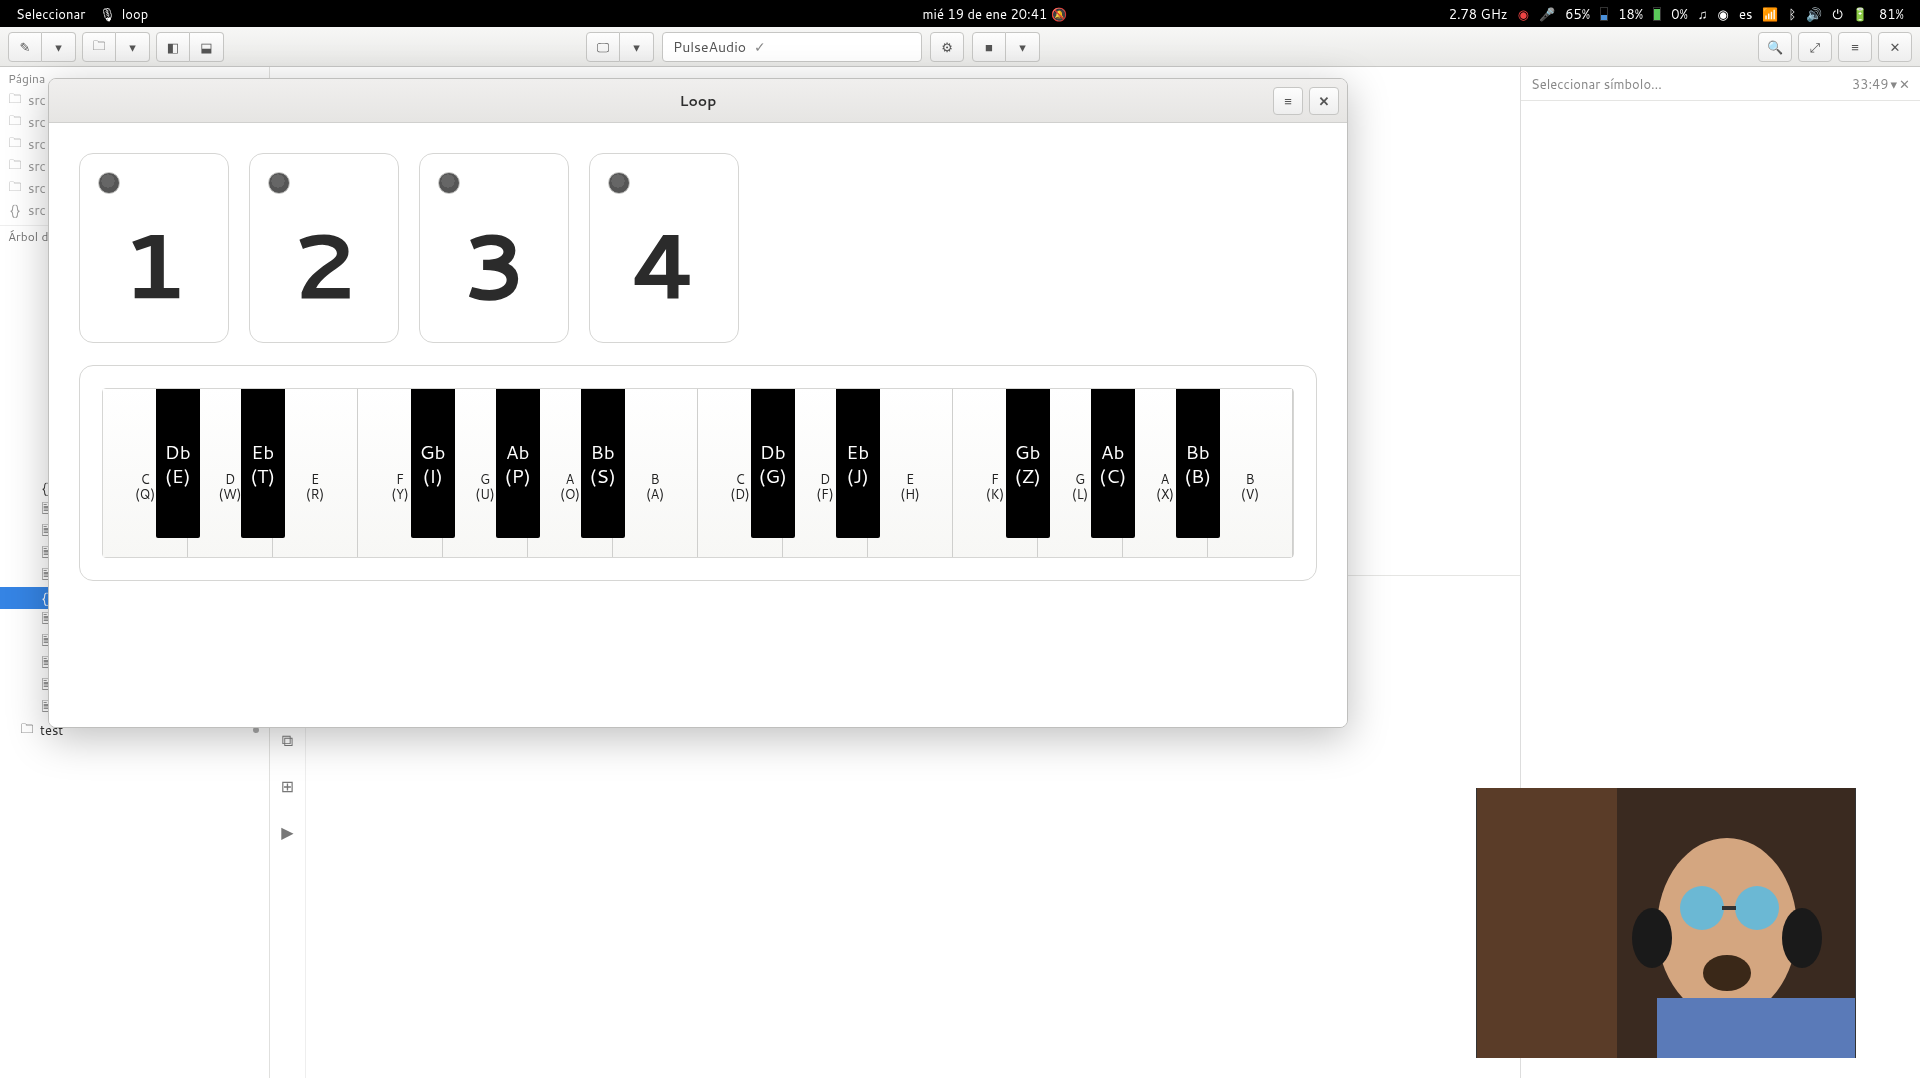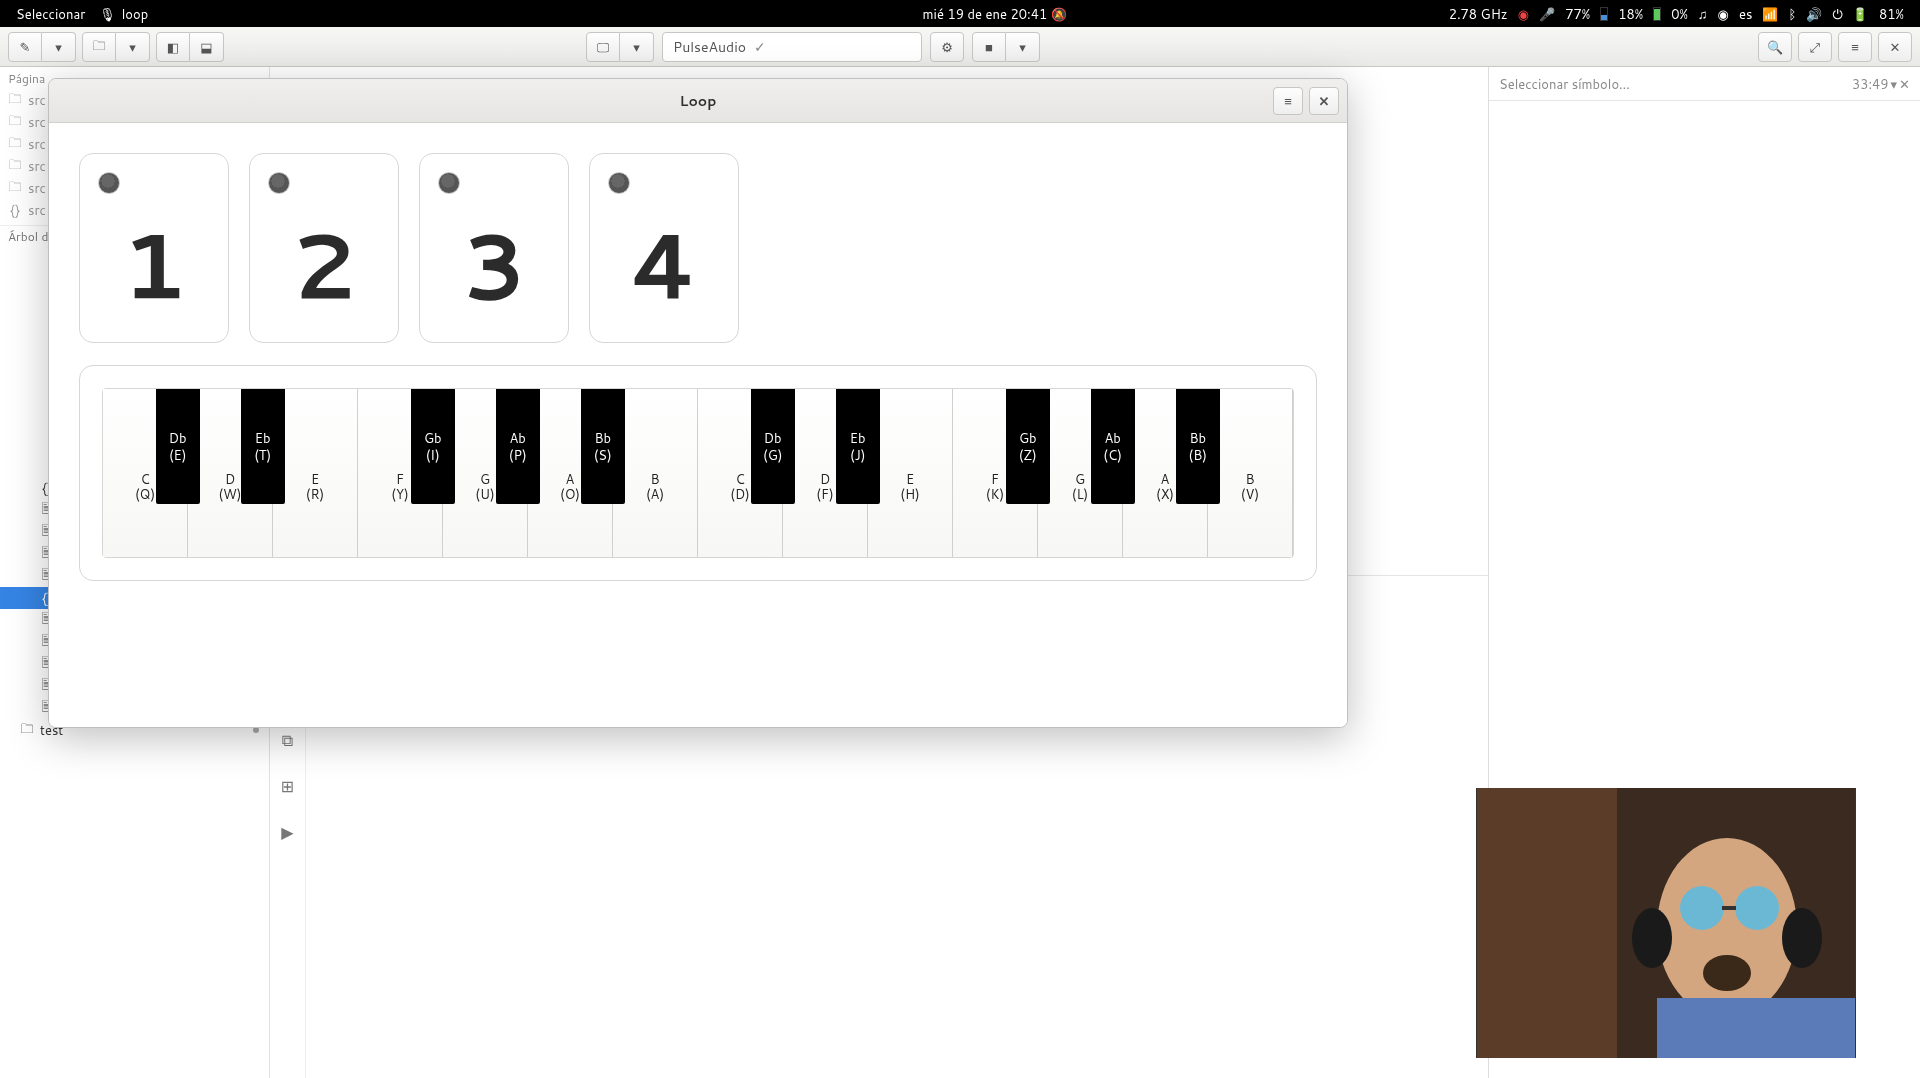--- a/index.html
+++ b/index.html
@@ -18,21 +18,21 @@
 .ide-toolbar { background: linear-gradient(#f7f7f6,#e9e9e7); border-bottom: 1px solid #c8c8c6; height: 40px; display: flex; align-items: center; padding: 0 8px; gap: 6px; }
 .ide-btn { background: linear-gradient(#fdfdfd,#eee); border: 1px solid #c6c6c4; border-radius: 4px; height: 30px; min-width: 34px; display: inline-flex; align-items: center; justify-content: center; color: #555; font-size: 13px; gap: 4px; padding: 0 6px; }
 .ide-btn-group { display: flex; }
 .ide-btn-group .ide-btn:first-child { border-radius: 4px 0 0 4px; }
 .ide-btn-group .ide-btn:last-child { border-radius: 0 4px 4px 0; border-left: none; }
 .ide-center { margin: 0 auto; display: flex; gap: 8px; align-items: center; }
 .ide-status { background: #fff; border: 1px solid #c6c6c4; border-radius: 4px; height: 30px; width: 260px; display: flex; align-items: center; padding: 0 10px; color: #555; font-size: 14px; gap: 8px; }
 .ide-right { display: flex; gap: 6px; align-items: center; }
 
 
-.outline-panel { position: absolute; right: 0; top: 67px; width: 432px; bottom: 0; background: #fff; border-left: 1px solid #ddd; }
+.outline-panel { position: absolute; right: 0; top: 67px; width: 400px; bottom: 0; background: #fff; border-left: 1px solid #ddd; }
 .outline-header { height: 34px; border-bottom: 1px solid #e5e5e3; display: flex; align-items: center; padding: 0 10px; color: #888; font-size: 13px; justify-content: space-between; }
 .outline-header-right { display: flex; gap: 2px; align-items: center; }
 
 
 .file-tree { position: absolute; left: 0; top: 67px; width: 270px; bottom: 0; background: #fff; border-right: 1px solid #e0e0de; font-size: 13px; color: #333; }
 .file-tree-row { height: 22px; display: flex; align-items: center; padding-left: 8px; gap: 6px; }
 .file-tree-row.cut { color: #999; }
 .file-tree-row.selected { background: #3584e4; color: #fff; }
 .file-tree-row .dot { width: 6px; height: 6px; border-radius: 50%; background: #3584e4; margin-left: auto; margin-right: 10px; }
 .file-tree-row.selected .dot { background: #fff; }
@@ -69,21 +69,21 @@
 .track-card { width: 150px; height: 190px; border: 1px solid #d6d6d4; border-radius: 14px; background: #fff; display: flex; flex-direction: column; align-items: center; padding: 18px 14px 10px; }
 .track-rec { width: 22px; height: 22px; border-radius: 50%; border: 1px solid #c6c6c4; background: radial-gradient(circle at 45% 40%, #666 0 40%, #555 41% 100%); align-self: flex-start; margin-left: 4px; }
 .track-num { font-size: 92px; font-weight: 600; color: #2b2b2b; margin-top: 4px; font-family: Cantarell, sans-serif; }
 
 .keyboard-frame { margin-top: 22px; border: 1px solid #d6d6d4; border-radius: 14px; padding: 22px; }
 .keyboard { height: 170px; position: relative; border: 1px solid #d6d6d4; border-radius: 4px; background: #fff; display: flex; }
 .white-key { flex: 1; border-right: 1px solid #cfcfcd; display: flex; flex-direction: column; justify-content: flex-end; align-items: center; padding-bottom: 54px; font-size: 13px; color: #222; position: relative; background: linear-gradient(#fff,#f7f7f5); }
 .white-key:last-child { border-right: none; }
 .white-key .note { line-height: 1.2; }
 .white-key .kb { line-height: 1.2; }
-.black-key { position: absolute; top: 0; width: 44px; height: 115px; background: #000; color: #fff; font-size: 13px; display: flex; flex-direction: column; justify-content: center; align-items: center; border-radius: 0 0 2px 2px; z-index: 2; }
+.black-key { position: absolute; top: 0; width: 44px; height: 149px; background: #000; color: #fff; font-size: 19px; display: flex; flex-direction: column; justify-content: center; align-items: center; border-radius: 0 0 2px 2px; z-index: 2; }
 .black-key .note, .black-key .kb { line-height: 1.25; }
 
 .cursor { position: absolute; left: 590px; top: 480px; font-size: 16px; color: #000; z-index: 50; pointer-events: none; }
 
 svg { display: block; }
 </style>
 </head>
 <body>
 
 <div class="gnome-bar">
@@ -95,21 +95,21 @@
     </span>
   </div>
   <div class="gnome-center">
     <span>mié 19 de ene  20:41</span>
     <span>🔕</span>
   </div>
   <div class="gnome-right">
     <span>2.78 GHz</span>
     <span style="color:#e44;">◉</span>
     <span style="color:#f5a623;">🎤</span>
-    <span>77%</span>
+    <span>65%</span>
     <span class="cpu-graph"></span>
     <span>18%</span>
     <span class="cpu-graph2"></span>
     <span>0%</span>
     <span>♫</span>
     <span>◉</span>
     <span>es</span>
     <span>📶</span>
     <span>ᛒ</span>
     <span>🔊</span>

